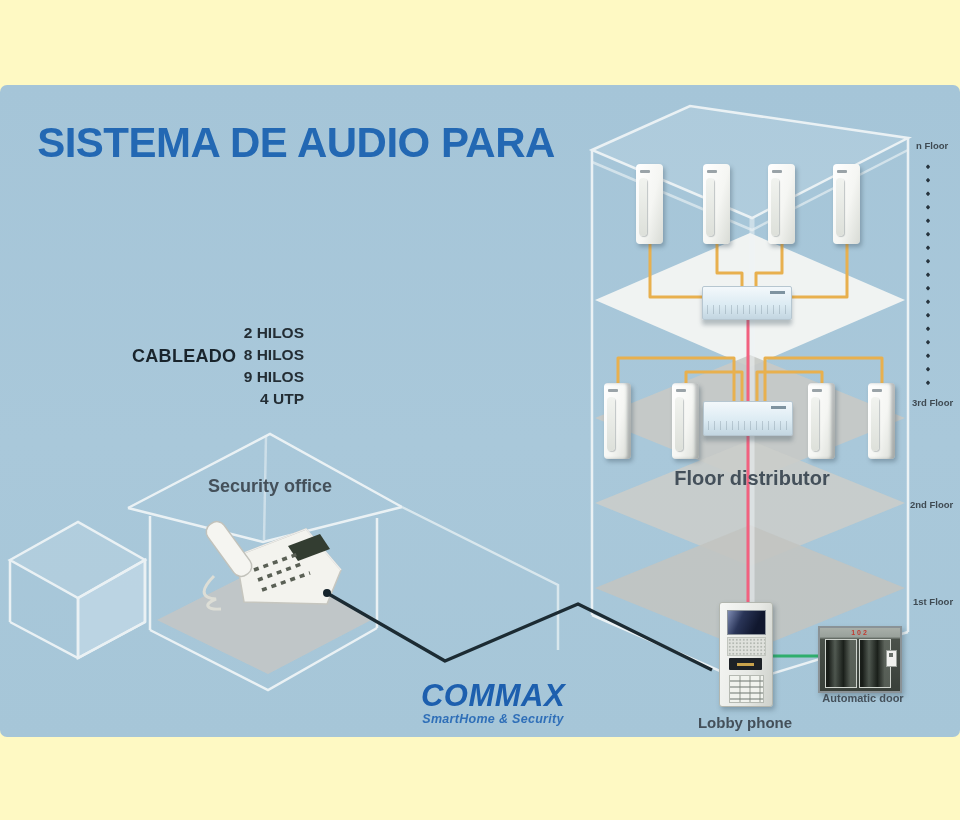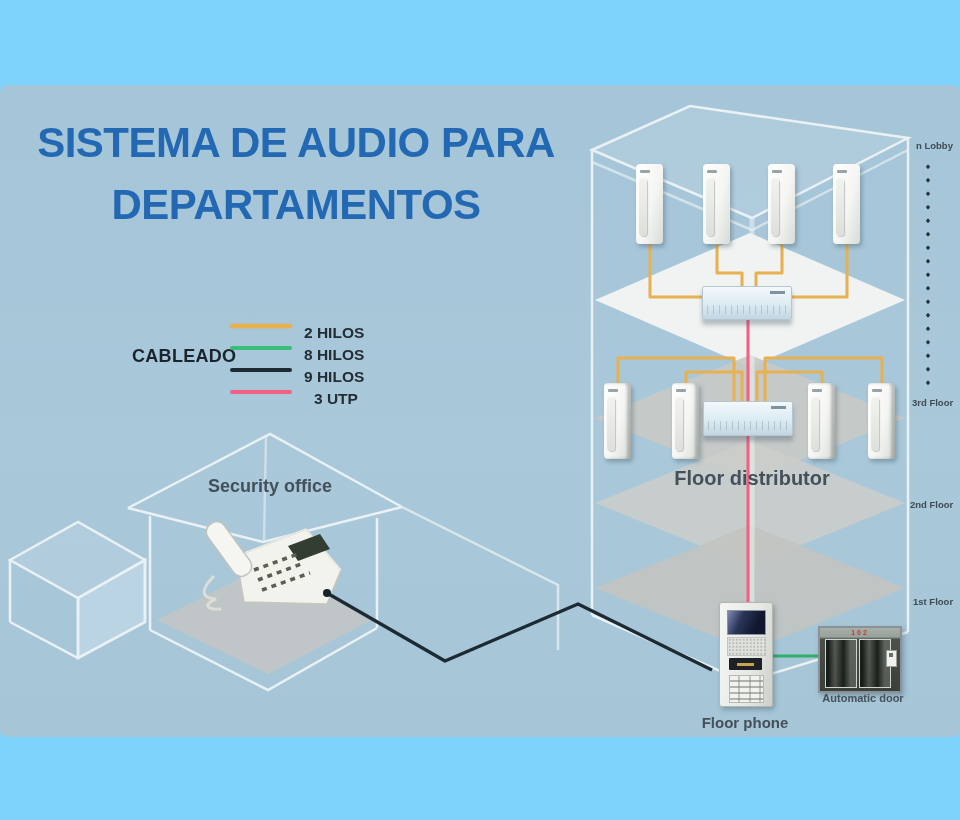--- a/index.html
+++ b/index.html
@@ -1,39 +1,39 @@
 <!DOCTYPE html>
 <html><head>
 <meta charset="utf-8">
 <style>
   html,body { margin:0; padding:0; background:#ffffff; }
   .canvas {
     position:relative; width:960px; height:820px; overflow:hidden;
-    background:#7dd3fc; font-family:"Liberation Sans", sans-serif;
+    background:#fef9c3; font-family:"Liberation Sans", sans-serif;
   }
   .panel {
     position:absolute; left:0; top:85px; width:960px; height:652px;
     background:linear-gradient(180deg,#a5c5d8 0%,#a9c8da 55%,#a6c6d8 100%);
     border-radius:7px;
   }
   svg.diagram { position:absolute; left:0; top:0; width:960px; height:820px; z-index:1; }
 
   
   .title {
     position:absolute; left:22px; top:112px; width:548px; z-index:3;
     text-align:center; color:#2368b3; font-weight:700; font-size:42px;
     line-height:1.47; letter-spacing:-0.5px;
   }
   .lbl { position:absolute; z-index:3; font-weight:700; color:#44505a; }
   .lbl.center { transform:translateX(-50%); }
   .floor-lbl { position:absolute; z-index:3; font-weight:700; font-size:9.5px; color:#3f4a52; }
 
   
   .legend-title { position:absolute; left:132px; top:346px; z-index:3; font-size:18px; font-weight:700; color:#19242c; letter-spacing:.3px; }
-  .legend-row { position:absolute; left:230px; z-index:3; display:flex; align-items:flex-start; height:18px; }
+  .legend-row { position:absolute; left:230px; z-index:3; display:flex; align-items:flex-end; height:18px;flex-direction:column; }
   .legend-row .sw { width:62px; height:3.5px; margin-right:12px; border-radius:2px; }
   .legend-row .sw.sw-0 { background:#e8b04e; box-shadow:0 0 2px #e8b04e; }
   .legend-row .sw.sw-1 { background:#3bbd7a; }
   .legend-row .sw.sw-2 { background:#1c2b33; }
   .legend-row .sw.sw-3 { background:#f2617f; }
   .legend-row .tx { font-size:15.5px; font-weight:700; color:#232d34; }
 
   
   .handset {
     position:absolute; width:27px; z-index:2; border-radius:4px;
@@ -170,39 +170,38 @@
       <line x1="771" y1="656" x2="819" y2="656" stroke="#2fae6d" stroke-width="3"></line>
     </g>
     <g>
       <polyline points="327,593 445,661 578,604 712,670" stroke="#1c2b33" stroke-width="3.3" fill="none" stroke-linejoin="round"></polyline>
       <circle cx="327" cy="593" r="4" fill="#15242c"></circle>
     </g>
   </svg>
 
   <div class="title">
     <div>SISTEMA DE AUDIO PARA</div>
-    <div>DEPARTAMENTOS</div>
   </div>
 
   <div class="legend-title">CABLEADO</div>
   <div class="legend-row" style="top:324px">
     <span class="sw sw-0"></span>
     <span class="tx">2 HILOS</span>
   </div>
   <div class="legend-row" style="top:346px">
     <span class="sw sw-1"></span>
     <span class="tx">8 HILOS</span>
   </div>
   <div class="legend-row" style="top:368px">
     <span class="sw sw-2"></span>
     <span class="tx">9 HILOS</span>
   </div>
   <div class="legend-row" style="top:390px">
     <span class="sw sw-3"></span>
-    <span class="tx" style="margin-left:10px">3 UTP</span>
+    <span class="tx" style="margin-left:10px">4 UTP</span>
   </div>
 
   <div class="handset" style="left:636px; top:164px; height:80px"></div>
   <div class="handset" style="left:703px; top:164px; height:80px"></div>
   <div class="handset" style="left:768px; top:164px; height:80px"></div>
   <div class="handset" style="left:833px; top:164px; height:80px"></div>
 
   <div class="handset r2" style="left:604px; top:383px; height:76px"></div>
   <div class="handset r2" style="left:672px; top:383px; height:76px"></div>
   <div class="handset r2" style="left:808px; top:383px; height:76px"></div>
@@ -218,24 +217,28 @@
     <div class="lp-keypad"></div>
   </div>
 
   <div class="auto-door">
     <div class="door-sign">102</div>
     <div class="door-glass left"></div>
     <div class="door-glass right"></div>
     <div class="door-keypad"></div>
   </div>
 
-  <div class="floor-lbl" style="left:916px; top:140px">n Lobby</div>
+  <div class="floor-lbl" style="left:916px; top:140px">n Floor</div>
   <div class="floor-dots"></div>
   <div class="floor-lbl" style="left:912px; top:397px">3rd Floor</div>
   <div class="floor-lbl" style="left:910px; top:499px">2nd Floor</div>
   <div class="floor-lbl" style="left:913px; top:596px">1st Floor</div>
 
   <div class="lbl center" style="left:270px; top:476px; font-size:18px">Security office</div>
   <div class="lbl center" style="left:752px; top:467px; font-size:20px">Floor distributor</div>
-  <div class="lbl center" style="left:745px; top:714px; font-size:15px">Floor phone</div>
+  <div class="lbl center" style="left:745px; top:714px; font-size:15px">Lobby phone</div>
   <div class="lbl center" style="left:863px; top:692px; font-size:11px">Automatic door</div>
 
+  <div class="logo">
+    <div class="word">COMMAX</div>
+    <div class="tag">SmartHome &amp; Security</div>
+  </div>
 </div>
 
 </body></html>

